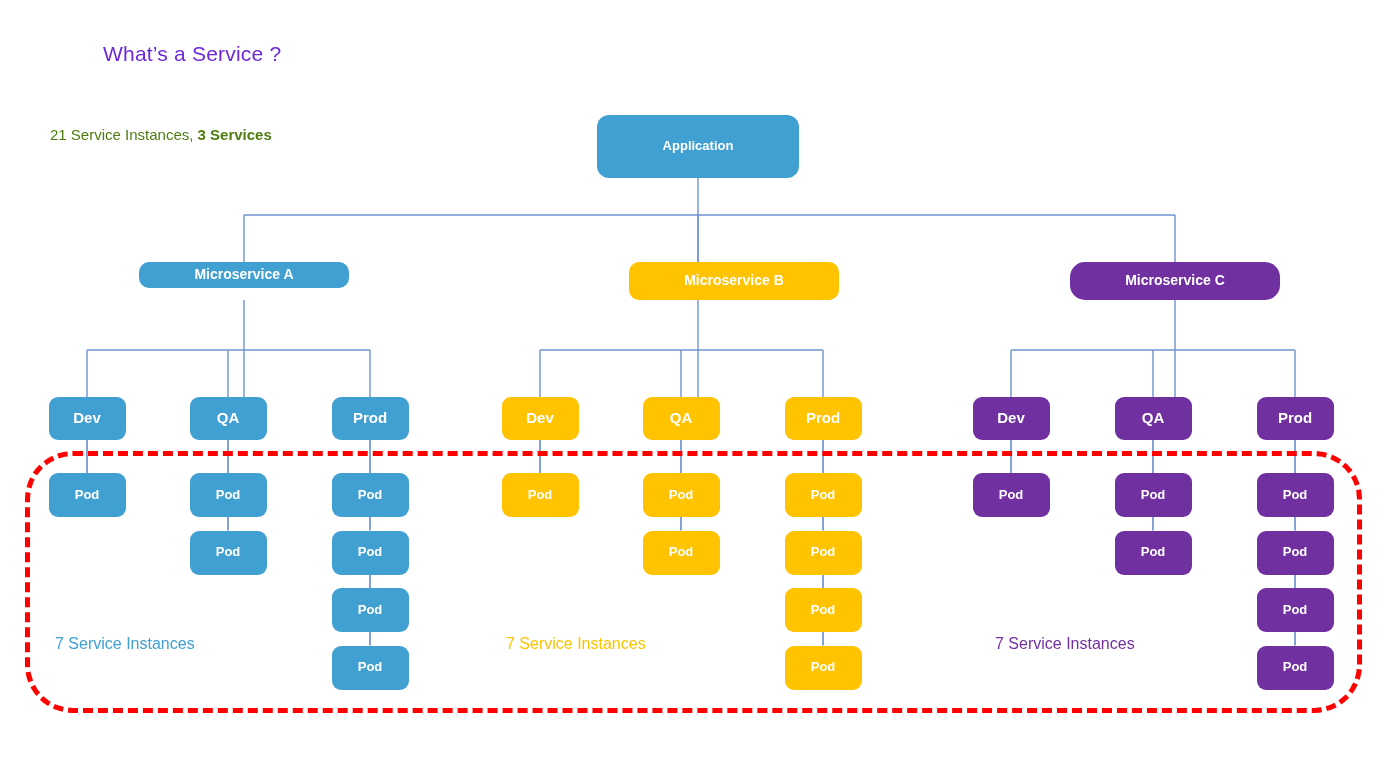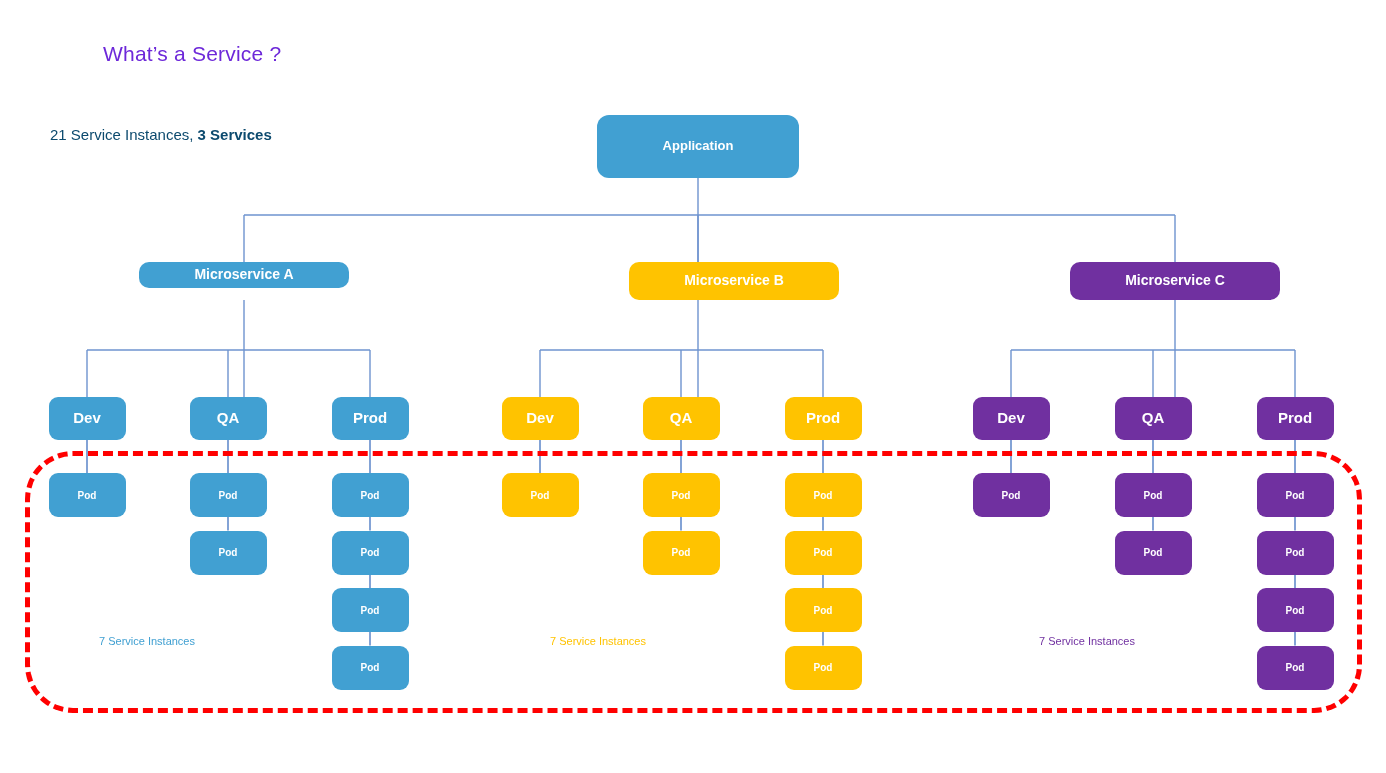--- a/index.html
+++ b/index.html
@@ -37,21 +37,21 @@
     font-size: 21px;
     color: #6d28d9;
     letter-spacing: 0.2px;
     white-space: nowrap;
   }
   .summary-line {
     position: absolute;
     left: 50px;
     top: 126px;
     font-size: 15px;
-    color: #0c4a6e;
+    color: #4d7c0f;
     white-space: nowrap;
   }
   .summary-line .strong {
     font-weight: bold;
   }
 
   
   .node {
     position: absolute;
     box-sizing: border-box;
@@ -72,32 +72,31 @@
   .node.ms {
     border-radius: 10px;
     font-size: 14px;
   }
   .node.env {
     border-radius: 9px;
     font-size: 15px;
   }
   .node.pod {
     border-radius: 9px;
-    font-size: 10px;
+    font-size: 13px;
   }
   .c-blue   { background: #41A0D2; }
   .c-yellow { background: #FFC300; }
   .c-purple { background: #7030A0; }
 
   
   .instances-note {
     position: absolute;
-    font-size: 11px;
-    white-space: nowrap;
-    margin-left: 44px;
+    font-size: 16px;
+    white-space: nowrap;
   }
   .t-blue   { color: #41A0D2; }
   .t-yellow { color: #FFC300; }
   .t-purple { color: #7030A0; }
 
   
   #pod-zone {
     position: absolute;
     left: 25px;
     top: 451px;
@@ -229,21 +228,21 @@
       <div class="node pod c-yellow" style="left: 784.5px; top: 530.5px; width: 77px; height: 44px;">
         <span>Pod</span>
       </div>
       <div class="node pod c-yellow" style="left: 784.5px; top: 588px; width: 77px; height: 44px;">
         <span>Pod</span>
       </div>
       <div class="node pod c-yellow" style="left: 784.5px; top: 645.5px; width: 77px; height: 44px;">
         <span>Pod</span>
       </div>
       <div class="instances-note t-yellow" style="left: 506px; top: 635px;">7 Service Instances</div>
-      <div class="node ms c-purple" style="left: 1070px; top: 262px; width: 210px; height: 38px;">
+      <div class="node ms c-purple" style="left: 1070px; top: 262px; width: 210px; height: 38px; border-radius: 15px;">
         <span>Microservice C</span>
       </div>
       <div class="node env c-purple" style="left: 972.5px; top: 397px; width: 77px; height: 43px;">
         <span>Dev</span>
       </div>
       <div class="node pod c-purple" style="left: 972.5px; top: 473px; width: 77px; height: 44px;">
         <span>Pod</span>
       </div>
       <div class="node env c-purple" style="left: 1114.5px; top: 397px; width: 77px; height: 43px;">
         <span>QA</span>

